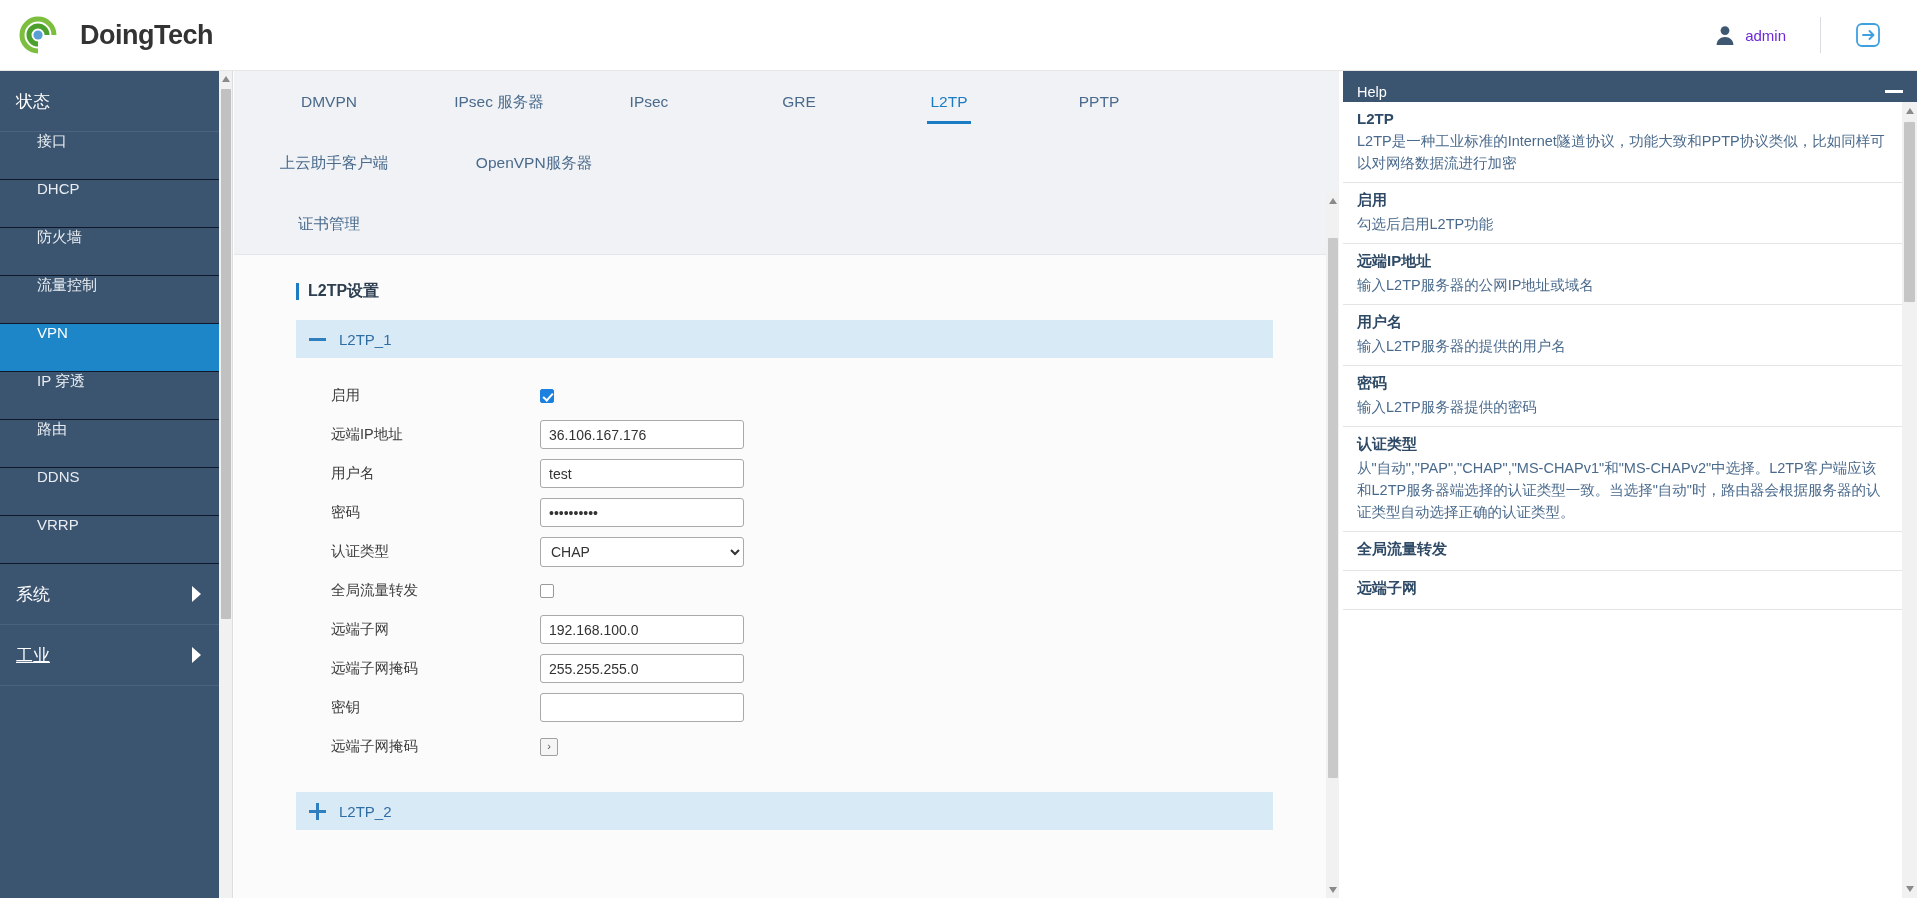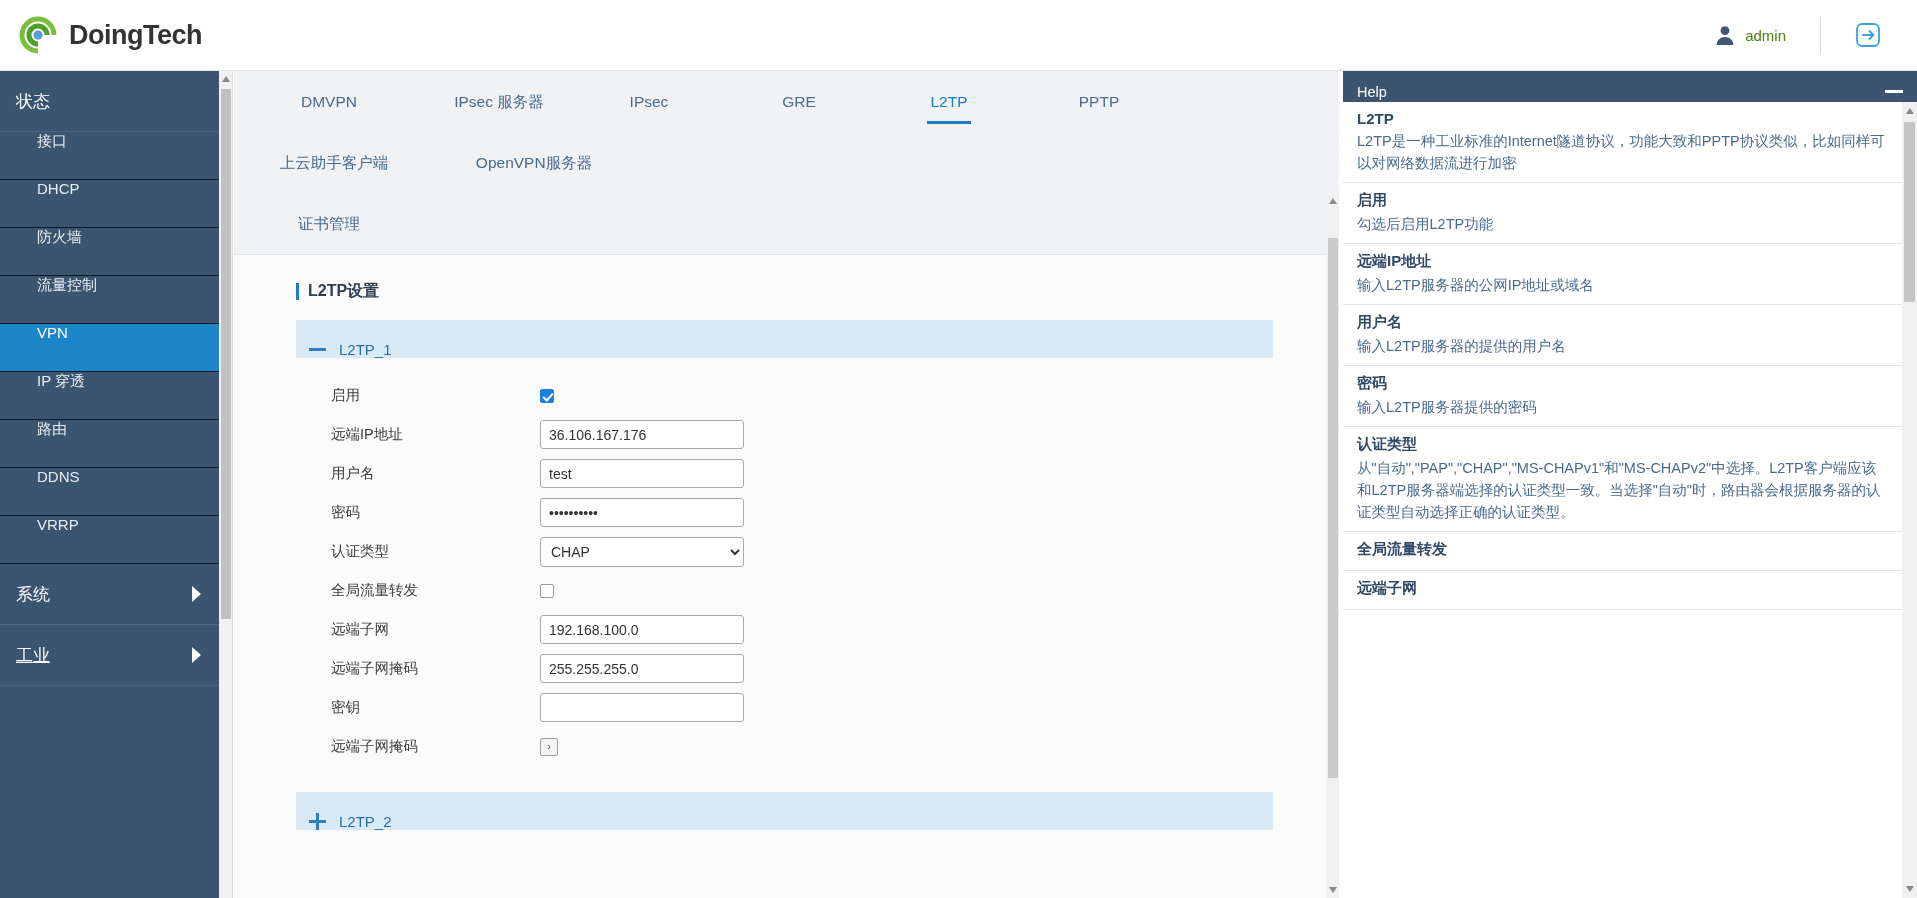--- a/index.html
+++ b/index.html
@@ -15,28 +15,28 @@
   .topbar {
     position: absolute; left: 0; top: 0;
     width: 1917px; height: 71px;
     background: #ffffff;
     display: flex; align-items: center;
     border-bottom: 1px solid #e6e6e6;
   }
   .logo-wrap { display: flex; align-items: center; margin-left: 18px; }
   .logo-mark { width: 40px; height: 40px; position: relative; }
   .logo-text {
-    margin-left: 11px;
+    margin-left: 22px;
     font-size: 27px; font-weight: bold; color: #333333;
     letter-spacing: -0.5px;
   }
   .topbar-right {
     margin-left: auto; display: flex; align-items: center; height: 100%;
   }
-  .user-chip { display: flex; align-items: center; color: #4d7c0f; font-size: 15px; }
+  .user-chip { display: flex; align-items: center; color: #6d28d9; font-size: 15px; }
   .user-ico { width: 22px; height: 22px; margin-right: 9px; }
   .vsep { width: 1px; height: 36px; background: #d9dde1; margin: 0 34px; }
   .logout-btn { margin-right: 36px; width: 26px; height: 26px; cursor: pointer; }
 
   
   .sidebar {
     position: absolute; left: 0; top: 71px;
     width: 219px; height: 827px;
     background: #3b5470;
     overflow: hidden;
@@ -122,21 +122,21 @@
     display: flex; align-items: center;
   }
   .section-title .bar {
     display: inline-block; width: 3px; height: 17px;
     background: #1b7cc4; margin-right: 9px;
   }
 
   .panel { margin: 18px 0 0 62px; width: 977px; }
   .panel-head {
     background: #d9eaf7;
-    height: 38px; display: flex; align-items: flex-end;
+    height: 38px; display: flex; align-items: center;
     padding-left: 13px; color: #2f6ea5; font-size: 15px;
     cursor: pointer;
   }
   .pm-icon {
     display: inline-block; width: 17px; height: 17px;
     position: relative; margin-right: 13px;
   }
   .pm-icon .h { position: absolute; left: 0; top: 7px; width: 17px; height: 3px; background: #2f7fc0; }
   .pm-icon .v { position: absolute; left: 7px; top: 0; width: 3px; height: 17px; background: #2f7fc0; }
   .panel-body { background: #fbfbfb; padding: 18px 0 22px 0; }

